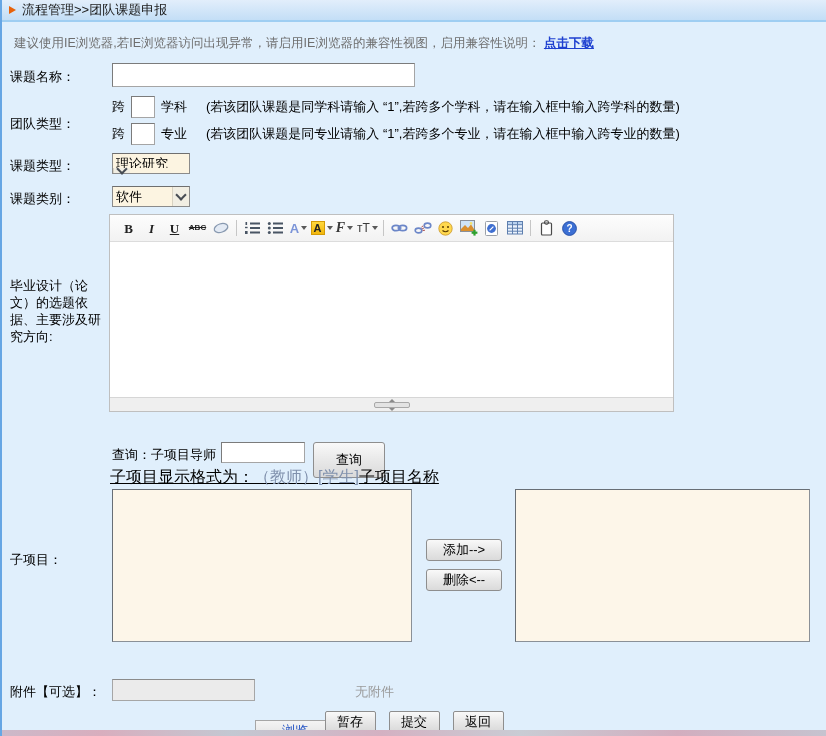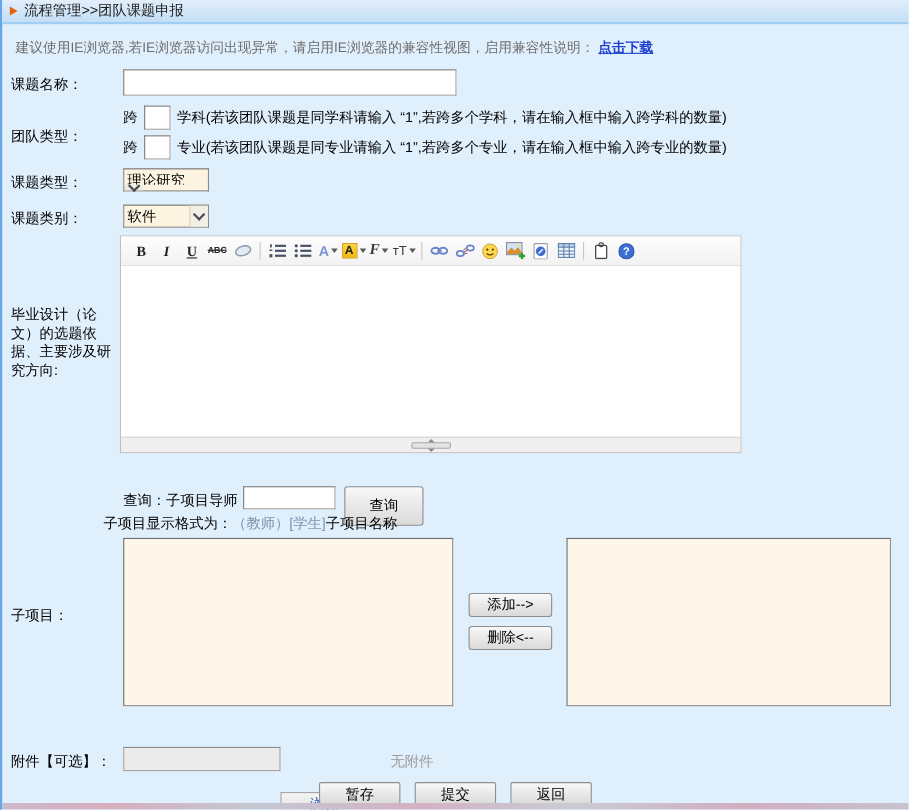--- a/index.html
+++ b/index.html
@@ -25,21 +25,21 @@
          background:#fff; font-size:13px; font-family:inherit; padding:0 3px; }
   .btn7 { background:linear-gradient(#f9f9f9,#eaeaea 45%,#dadada); border:1px solid #8e8e8e;
           border-radius:3px; font-size:13px; font-family:inherit; color:#000; cursor:pointer;
           display:inline-flex; align-items:center; justify-content:center; }
 
   
   .inp-topic { position:absolute; left:110px; top:63px; width:303px; height:24px; }
 
   .team-row { position:absolute; left:110px; display:flex; align-items:center; font-size:13px; color:#000; }
   .team-row .mini { width:24px; height:22px; margin:0 6px; text-align:center; }
-  .team-row .hint { margin-left:0; }
+  .team-row .hint { margin-left:19px; }
 
   .fakeselect { position:absolute; left:110px; width:78px; height:21px; display:flex;
                 background:#fcf4e1; border:1px solid #8b8b8b; border-top-color:#6f6f6f;
                 cursor:default; }
   .fs-text { flex:1; font-size:13px; padding:1px 0 0 3px; white-space:nowrap; overflow:hidden; }
   .fs-arrow { width:17px; border-left:1px solid #d8d2c2; background:#f1eee3;
               display:flex; align-items:center; justify-content:center; }
   .fs-arrow::before { content:""; width:6px; height:6px; border-right:2px solid #474c54;
                       border-bottom:2px solid #474c54; transform:rotate(45deg); margin-top:-3px; }
 
@@ -71,41 +71,41 @@
   .rz-handle::before { content:""; position:absolute; left:50%; top:-4px; transform:translateX(-50%);
                border-bottom:3px solid #8a8a8a; border-left:3px solid transparent; border-right:3px solid transparent; }
   .rz-handle::after  { content:""; position:absolute; left:50%; bottom:-4px; transform:translateX(-50%);
                border-top:3px solid #8a8a8a; border-left:3px solid transparent; border-right:3px solid transparent; }
 
   
   .query-lbl { position:absolute; left:110px; top:446px; font-size:13px; }
   .query-inp { position:absolute; left:219px; top:442px; width:84px; height:21px; }
   .query-btn { position:absolute; left:311px; top:442px; width:72px; height:36px; }
 
-  .fmt-hint { position:absolute; left:92px; top:467px; font-size:13px; color:#000; }
+  .fmt-hint { position:absolute; left:108px; top:467px; font-size:16px; color:#000;text-decoration:underline; }
   .fmt-dim { color:#8091ad; }
 
   .listbox { position:absolute; top:489px; height:153px; background:#fdf6e9;
              border:1px solid #8a9097; border-top-color:#686e75; border-left-color:#686e75; }
   .list-left  { left:110px; width:300px; }
   .list-right { left:513px; width:295px; }
   .mv-add { position:absolute; left:424px; top:539px; width:76px; height:22px; }
   .mv-del { position:absolute; left:424px; top:569px; width:76px; height:22px; }
 
   
   .att-field { position:absolute; left:110px; top:679px; width:143px; height:22px;
                background:#ebebeb; border:1px solid #a6a6a6; border-top-color:#8b8b8b; }
   .att-browse { position:absolute; left:253px; top:679px; width:91px; height:22px;
                background:linear-gradient(#f4f4f4,#dedede); border:1px solid #a6a6a6;
                border-radius:0; color:#2353c4; font-size:13px;margin-top:41px; }
   .att-status { position:absolute; left:353px; top:683px; font-size:13px; color:#9a9a9a; }
 
   
   .actions { position:absolute; left:0; right:0; top:711px; display:flex; justify-content:center; gap:13px; }
-  .actions .btn7 { width:74px; height:21px; border-radius:2px; }
+  .actions .btn7 { width:51px; height:21px; border-radius:2px; }
   .bottom-strip { position:absolute; left:0; right:0; bottom:0; height:6px;
       background:linear-gradient(90deg,#ccb9c9,#d8aebe 12%,#c3c8d2 28%,#d4b1c2 46%,#c9ccd4 63%,#d2aebf 82%,#c6c3cf); }
 </style>
 </head>
 <body>
 
 <div id="page">
 
   <div class="hdr">
     <span class="hdr-arrow"></span>

